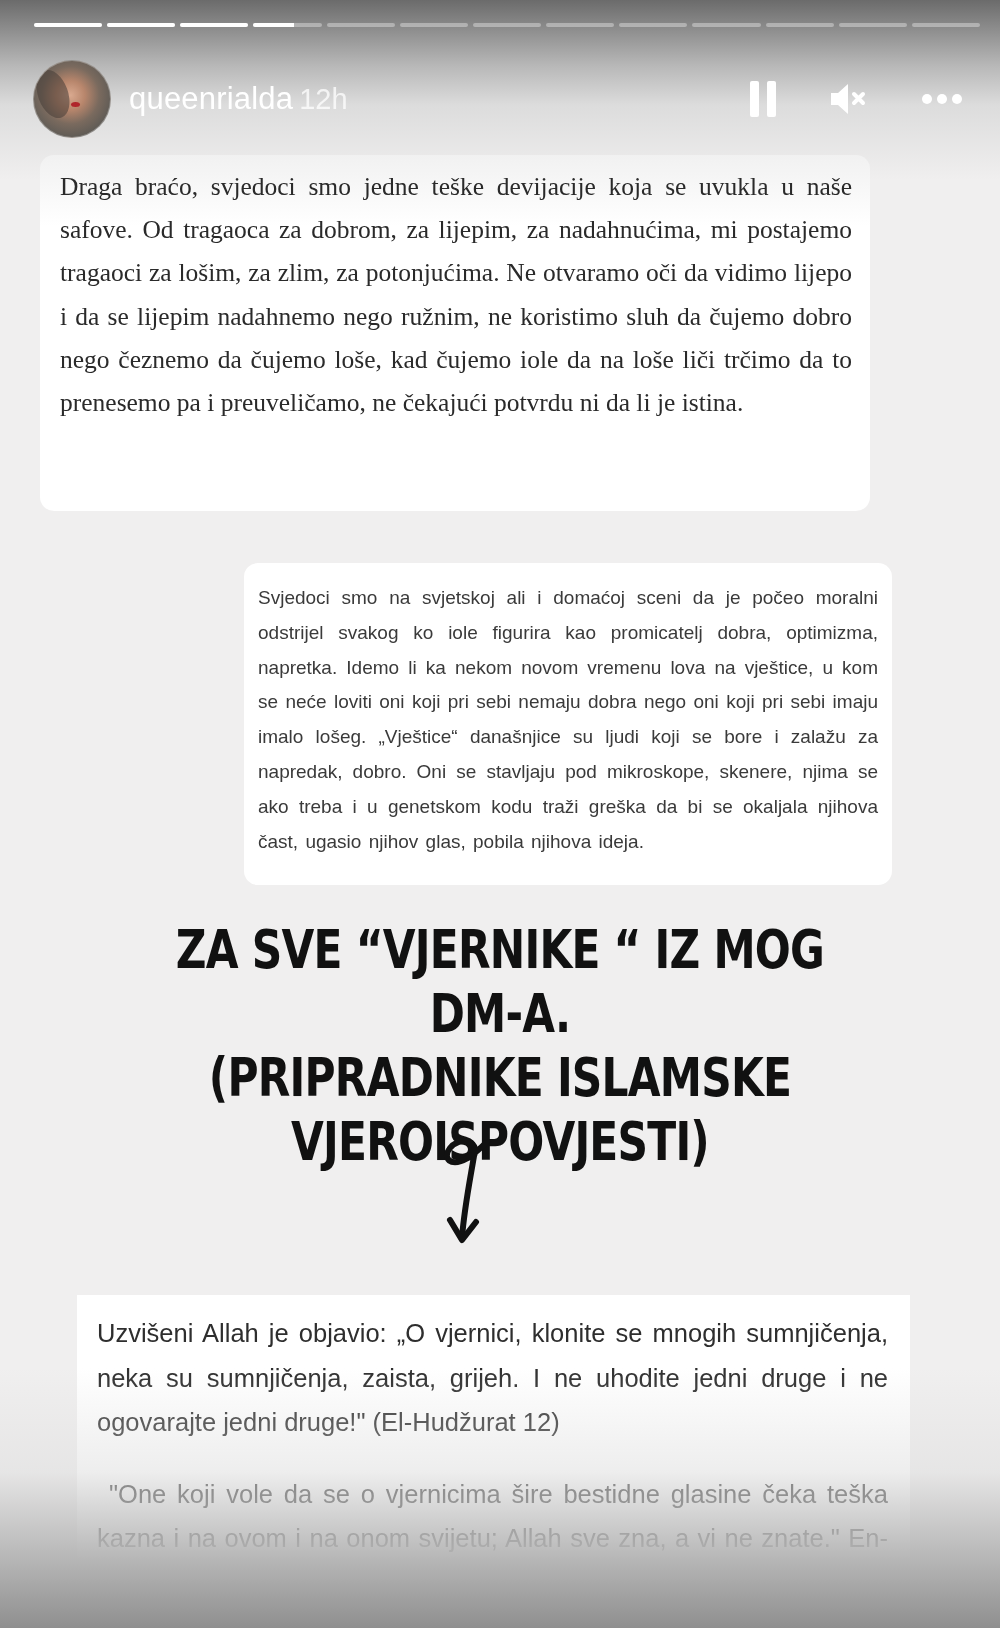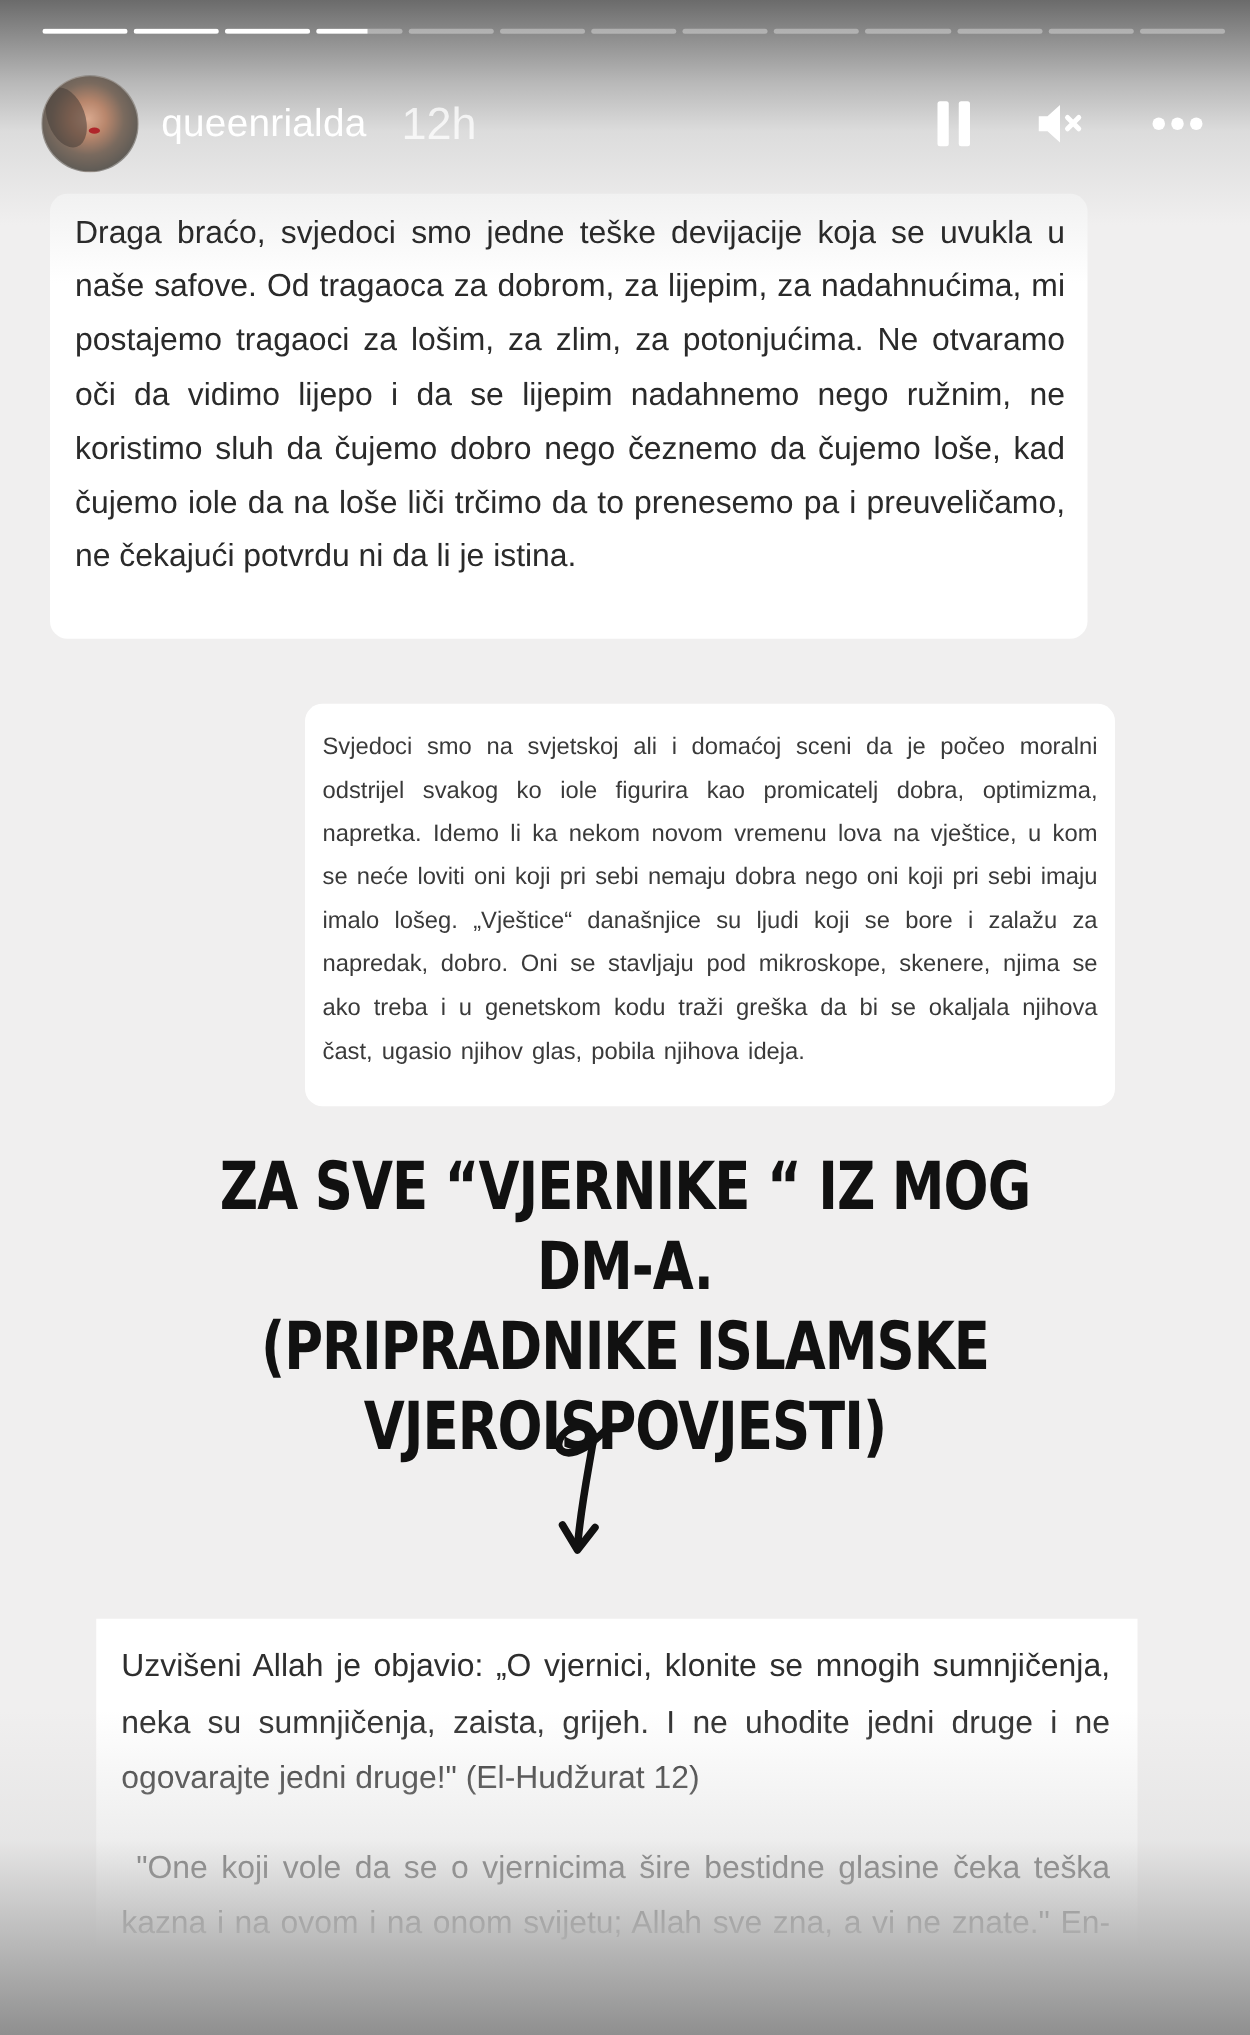--- a/index.html
+++ b/index.html
@@ -29,36 +29,37 @@
   .header { position: absolute; left: 33px; top: 59px; width: 940px; height: 80px; display: flex; align-items: center; z-index: 5; text-align: center; }
   .avatar {
     width: 78px; height: 78px; border-radius: 50%;
     background: radial-gradient(circle at 48% 45%, #d9a98f 0%, #b8866c 25%, #7a6a5e 50%, #5d5a55 75%, #8a847e 100%);
     position: relative; overflow: hidden;
     border: 1px solid rgba(255,255,255,0.3);
   }
   .avatar .lips { position: absolute; left: 37px; top: 41px; width: 9px; height: 5px; background: #b0262b; border-radius: 50%; }
   .avatar .hair { position: absolute; left: 4px; top: 8px; width: 30px; height: 50px; background: rgba(70,60,55,0.55); border-radius: 50%; transform: rotate(-20deg); }
   .username { margin-left: 18px; color: #ffffff; font-size: 31px; letter-spacing: 0.2px; }
-  .time { margin-left: 28px; color: rgba(255,255,255,0.75); font-size: 36px; }
+  .time { margin-left: 6px; color: rgba(255,255,255,0.75); font-size: 29px; }
   .controls { margin-left: auto; display: flex; align-items: center; }
   .ctl { display: flex; align-items: center; justify-content: center; cursor: pointer; }
   .pause-btn { width: 40px; height: 44px; margin-right: 44px; gap: 8px; }
   .pause-btn span { display: block; width: 9px; height: 36px; background: #fff; border-radius: 2px; }
   .mute-btn { width: 44px; height: 44px; margin-right: 46px; }
   .more-btn { width: 50px; height: 44px; gap: 5px; margin-right: 6px; }
   .more-btn span { display: block; width: 10px; height: 10px; background: #fff; border-radius: 50%; }
 
   .card { position: absolute; background: #ffffff; z-index: 2; }
   .card1 {
     left: 40px; top: 155px; width: 830px; height: 356px;
     border-radius: 14px; padding: 10px 18px 0 20px;
     color: #2a2a2a; font-size: 25.5px; line-height: 43.2px;
     text-align: justify; text-align-last: left;
     background: linear-gradient(to bottom, #f1f1f1 0%, #ffffff 20%, #ffffff 100%);
+    font-family: Liberation Serif, serif;
   }
   .card2 {
     left: 244px; top: 563px; width: 648px; height: 322px;
     border-radius: 14px; padding: 18px 14px 0 14px;
     color: #3a3a3a; font-size: 19px; line-height: 34.8px;
     text-align: justify; text-align-last: left;
     word-spacing: 2px;
   }
   .heading {
     position: absolute; left: 60px; top: 918px; width: 880px;

